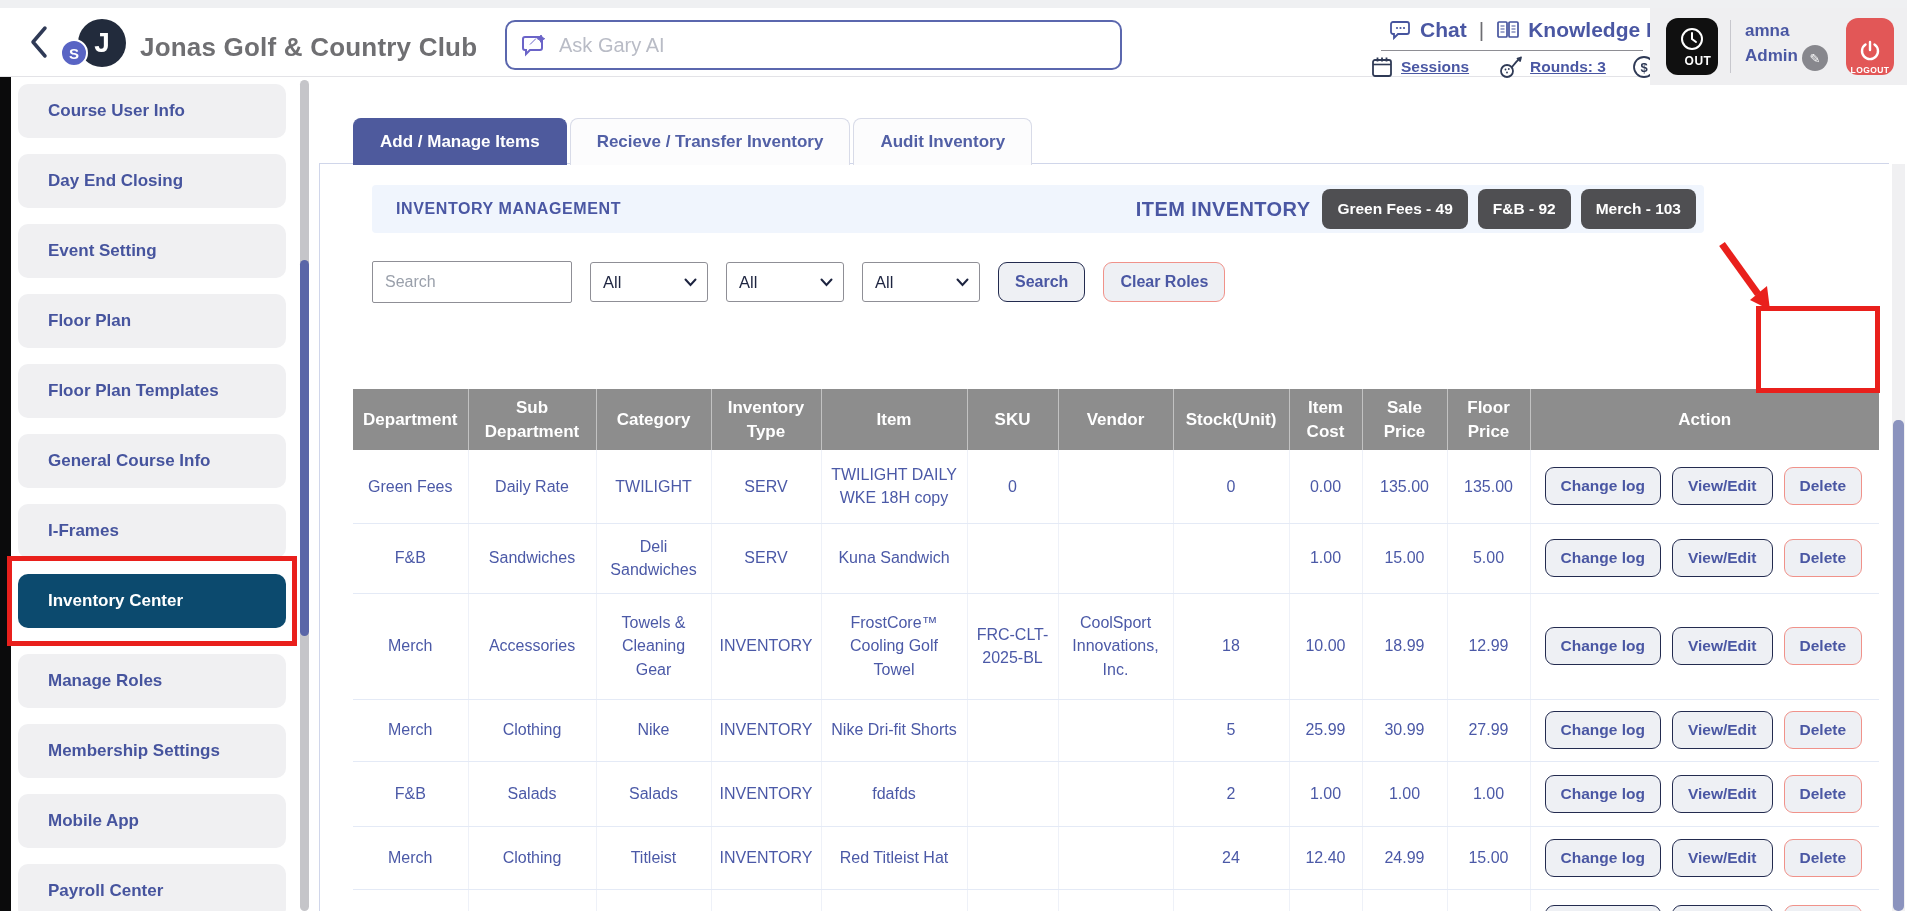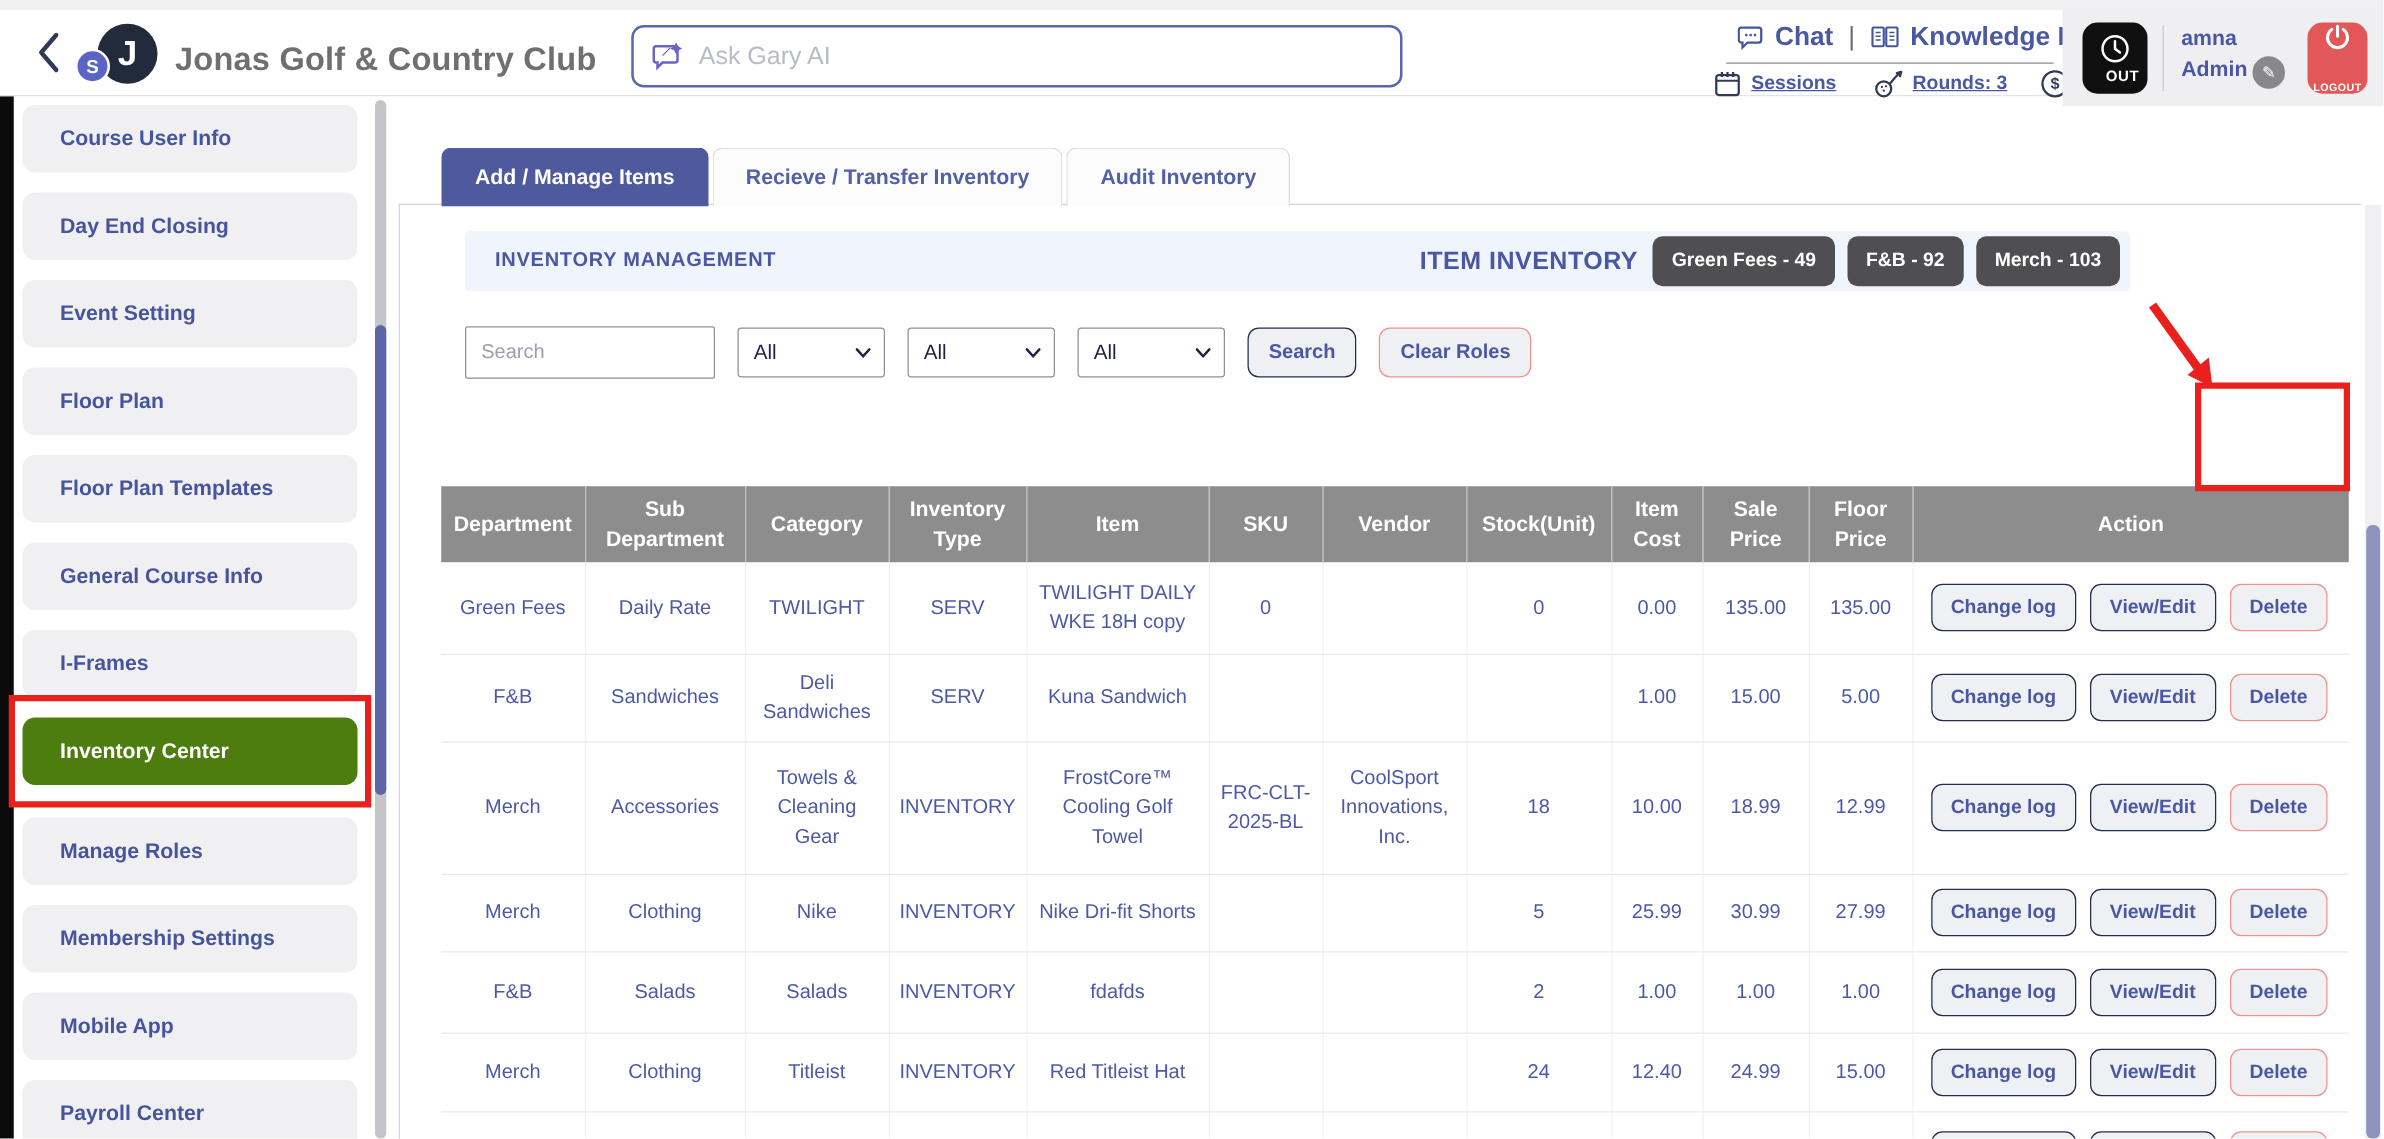--- a/index.html
+++ b/index.html
@@ -30,26 +30,26 @@
   .hdr-stats { position:absolute; left:1370px; top:46px; height:26px; display:flex; align-items:center; gap:7px; color:#4a57a3; font-size:15.5px; font-weight:600;text-decoration:underline; }
   .hdr-stats .gap { width:12px; }
 
   .user-panel { position:absolute; left:1650px; top:0; width:257px; height:77px; background:#efeff1; }
   .out-btn { position:absolute; left:16px; top:10px; width:52px; height:57px; background:#101010; border-radius:12px; color:#fff; display:flex; flex-direction:column; align-items:center; justify-content:center; gap:2px; cursor:pointer; }
   .out-btn .lbl { font-size:12px; font-weight:700; letter-spacing:.5px;margin-left:12px; }
   .user-vline { position:absolute; left:80px; top:12px; width:1px; height:53px; background:#c7c7cd; }
   .user-name { position:absolute; left:95px; top:13px; font-size:17px; color:#4a57a3; font-weight:600; }
   .user-role { position:absolute; left:95px; top:38px; font-size:17px; color:#4a57a3; font-weight:600; }
   .edit-btn { position:absolute; left:152px; top:37px; width:26px; height:26px; border-radius:50%; background:#87878d; color:#fff; font-size:13px; display:flex; align-items:center; justify-content:center; cursor:pointer; }
-  .logout-btn { position:absolute; left:196px; top:10px; width:48px; height:57px; background:#e25757; border-radius:12px; color:#fff; display:flex; flex-direction:column; align-items:center; justify-content:space-between; gap:2px; cursor:pointer; }
+  .logout-btn { position:absolute; left:196px; top:10px; width:48px; height:57px; background:#e25757; border-radius:12px; color:#fff; display:flex; flex-direction:column; align-items:center; justify-content:flex-end; gap:2px; cursor:pointer; }
   .logout-btn .lbl { font-size:8.5px; font-weight:700; letter-spacing:.4px; }
 
   
   .sb-item { position:absolute; left:18px; width:268px; height:54px; background:#f0f0f2; border-radius:10px; display:flex; align-items:center; padding-left:30px; font-size:17px; font-weight:700; color:#46549e; cursor:pointer; }
-  .sb-item.active { background:#4d7c0f; color:#fff; }
+  .sb-item.active { background:#0c4a6e; color:#fff; }
   .sb-track { position:absolute; left:300px; top:80px; width:9px; height:831px; background:#c5c5c9; border-radius:5px; }
   .sb-thumb { position:absolute; left:300px; top:260px; width:9px; height:376px; background:#5a66a8; border-radius:5px; cursor:grab; }
   .red-box-sidebar { position:absolute; left:7px; top:556px; width:290px; height:90px; border:5px solid #e9201c; z-index:6; pointer-events:none; }
 
   
   .card-border { position:absolute; left:319px; top:163px; width:1570px; height:748px; border-left:1px solid #d0d6ea; border-top:1px solid #d0d6ea; pointer-events:none; }
 
   .tabs { position:absolute; left:353px; top:118px; height:47px; display:flex; gap:3px; z-index:2; }
   .tab { height:47px; display:flex; align-items:center; padding:0 26px; font-size:17px; font-weight:600; color:#5260a6; background:#fcfcfd; border:1px solid #d8dbe8; border-bottom:none; border-radius:8px 8px 0 0; cursor:pointer; white-space:nowrap; }
   .tab.active { background:#4e5a9d; color:#fff; border-color:#4e5a9d; font-weight:700; }

